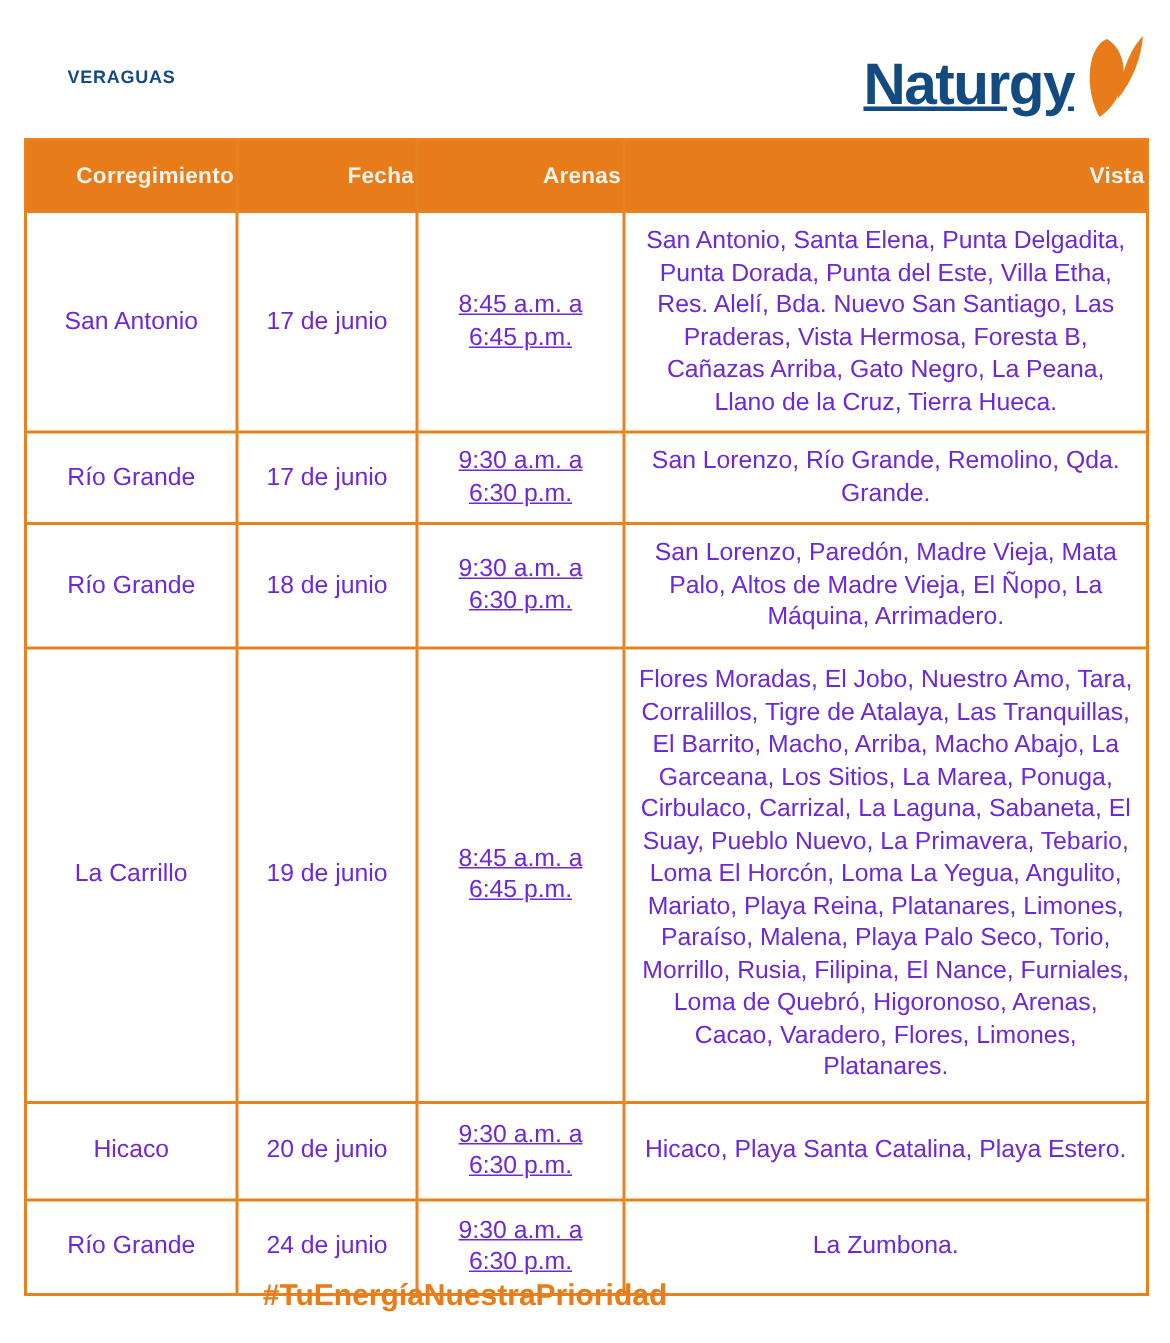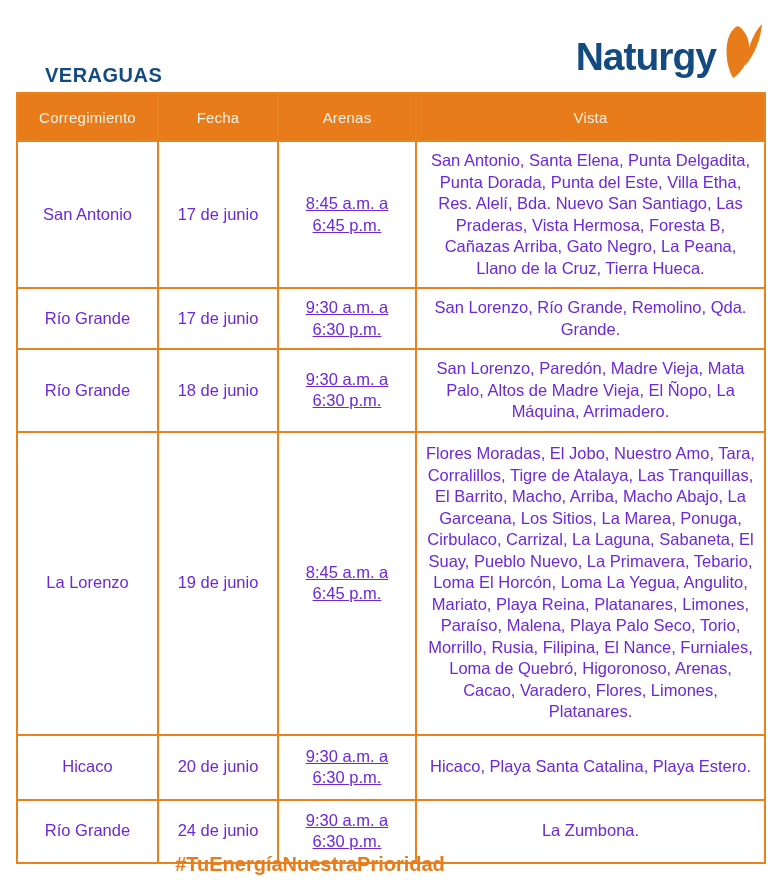--- a/index.html
+++ b/index.html
@@ -7,50 +7,51 @@
     width:780px; height:895px;
     background:#ffffff;
     font-family:"Liberation Sans", sans-serif;
     position:relative;
     overflow:hidden;
   }
   .page { position:absolute; inset:0; }
 
   
   .region-title {
-    position:absolute; left:45px; top:64px;
-    font-size:20px; font-weight:bold; letter-spacing:0.5px;
+    position:absolute; left:45px; top:44px;
+    font-size:12px; font-weight:bold; letter-spacing:0.5px;
     color:#134B80;
   }
   .logo {
     position:absolute; top:22px; right:16px;
     display:flex; align-items:flex-start;
   }
   .logo-text {
     font-size:39px; font-weight:bold; color:#134B80;
-    letter-spacing:-1px; line-height:1; margin-top:15px;
+    letter-spacing:-1px; line-height:1; margin-top:15px;text-decoration:underline;
   }
   .logo-mark { display:block; margin-left:2px; }
   .logo-mark svg { display:block; width:46px; height:58px; }
 
   
   table.schedule {
     position:absolute; left:16px; top:92px;
     width:748px; border-collapse:collapse; table-layout:fixed;
   }
   col.c1 { width:141px; } col.c2 { width:120px; }
   col.c3 { width:138px; } col.c4 { width:349px; }
   .schedule th, .schedule td {
     border:2px solid #E8821E;
     text-align:center; vertical-align:middle;
   }
   .schedule th {
     background:#E87C1A; color:#F8F3EA;
-    font-size:15px; font-weight:normal; letter-spacing:0.2px;
+    font-size:15px; font-weight:bold; letter-spacing:0.2px;
     height:44px;
+    text-align:right;
   }
   .schedule td {
     background:#ffffff; color:#6d28d9;
     font-size:16.5px; line-height:21.5px;
   }
   .z-col { padding:8px 6px; }
   .h-col { padding:0 12px;text-decoration:underline; }
   tbody tr:nth-child(1) { height:140px; }
   tbody tr:nth-child(2) { height:58px; }
   tbody tr:nth-child(3) { height:79px; }
@@ -110,21 +111,21 @@
         <td class="h-col">9:30 a.m. a 6:30 p.m.</td>
         <td class="z-col">San Lorenzo, Río Grande, Remolino, Qda. Grande.</td>
       </tr>
       <tr>
         <td>Río Grande</td>
         <td>18 de junio</td>
         <td class="h-col">9:30 a.m. a 6:30 p.m.</td>
         <td class="z-col">San Lorenzo, Paredón, Madre Vieja, Mata Palo, Altos de Madre Vieja, El Ñopo, La Máquina, Arrimadero.</td>
       </tr>
       <tr>
-        <td>La Lorenzo</td>
+        <td>La Carrillo</td>
         <td>19 de junio</td>
         <td class="h-col">8:45 a.m. a 6:45 p.m.</td>
         <td class="z-col">Flores Moradas, El Jobo, Nuestro Amo, Tara, Corralillos, Tigre de Atalaya, Las Tranquillas, El Barrito, Macho, Arriba, Macho Abajo, La Garceana, Los Sitios, La Marea, Ponuga, Cirbulaco, Carrizal, La Laguna, Sabaneta, El Suay, Pueblo Nuevo, La Primavera, Tebario, Loma El Horcón, Loma La Yegua, Angulito, Mariato, Playa Reina, Platanares, Limones, Paraíso, Malena, Playa Palo Seco, Torio, Morrillo, Rusia, Filipina, El Nance, Furniales, Loma de Quebró, Higoronoso, Arenas, Cacao, Varadero, Flores, Limones, Platanares.</td>
       </tr>
       <tr>
         <td>Hicaco</td>
         <td>20 de junio</td>
         <td class="h-col">9:30 a.m. a 6:30 p.m.</td>
         <td class="z-col">Hicaco, Playa Santa Catalina, Playa Estero.</td>
       </tr>

